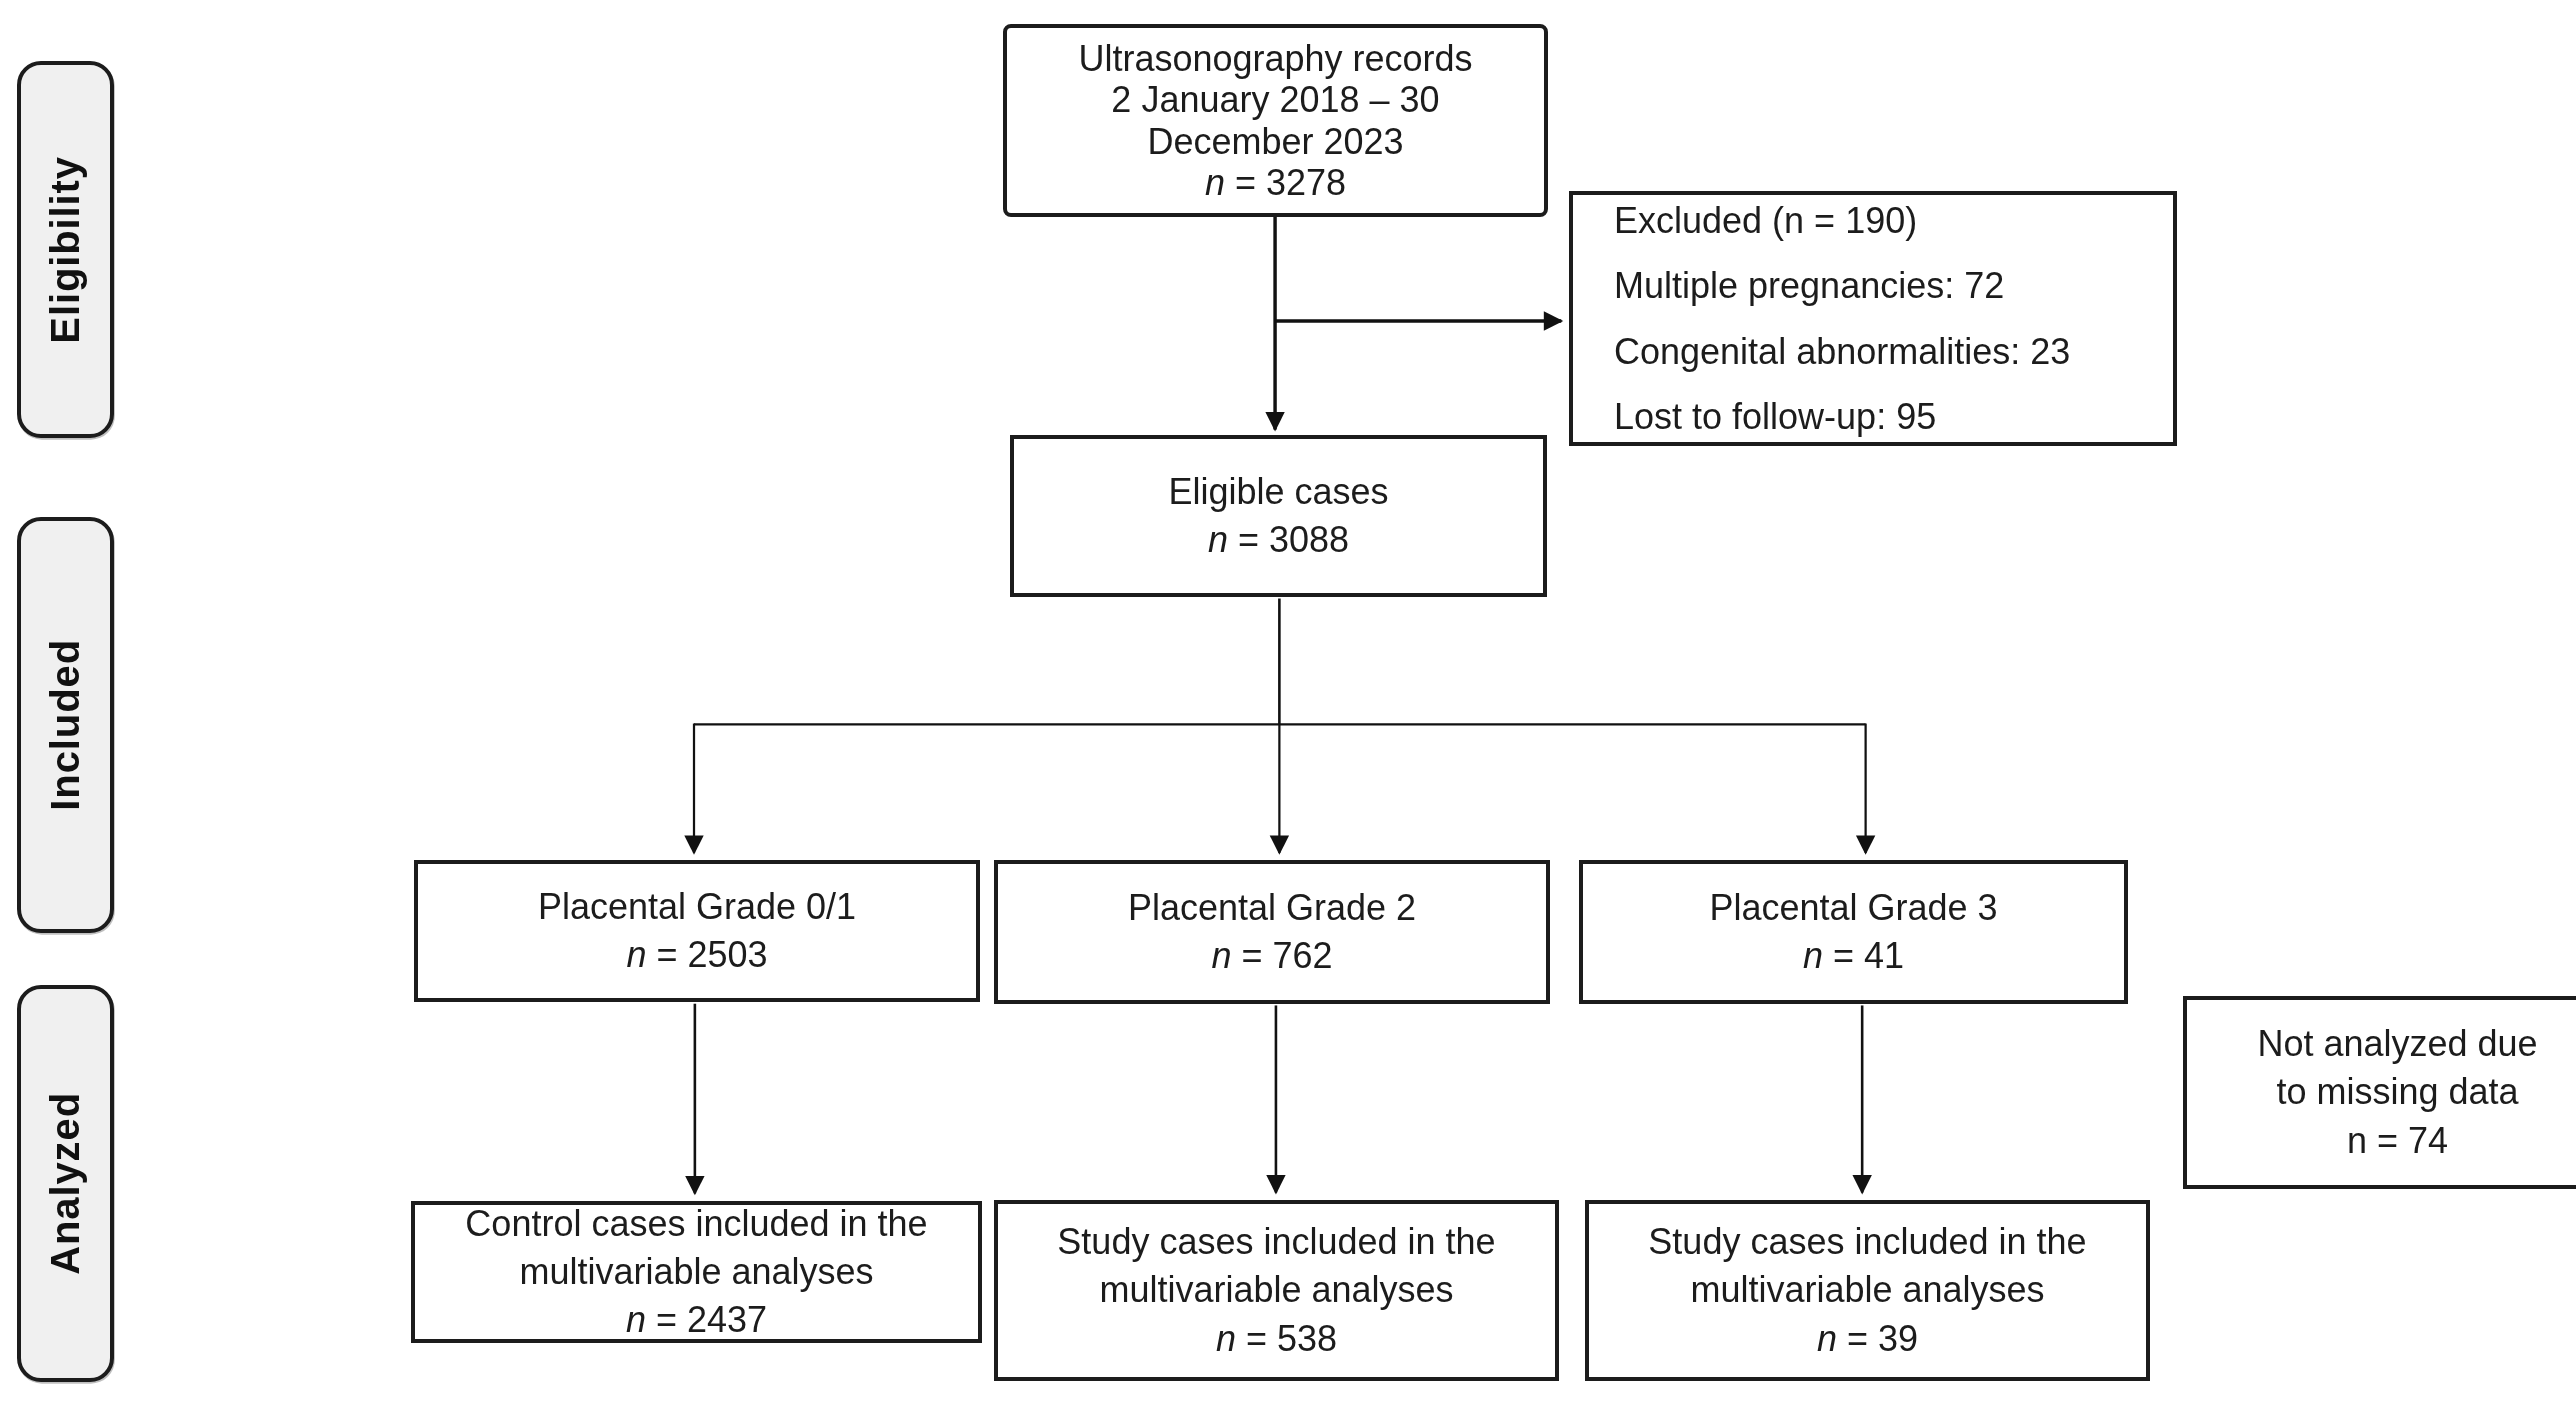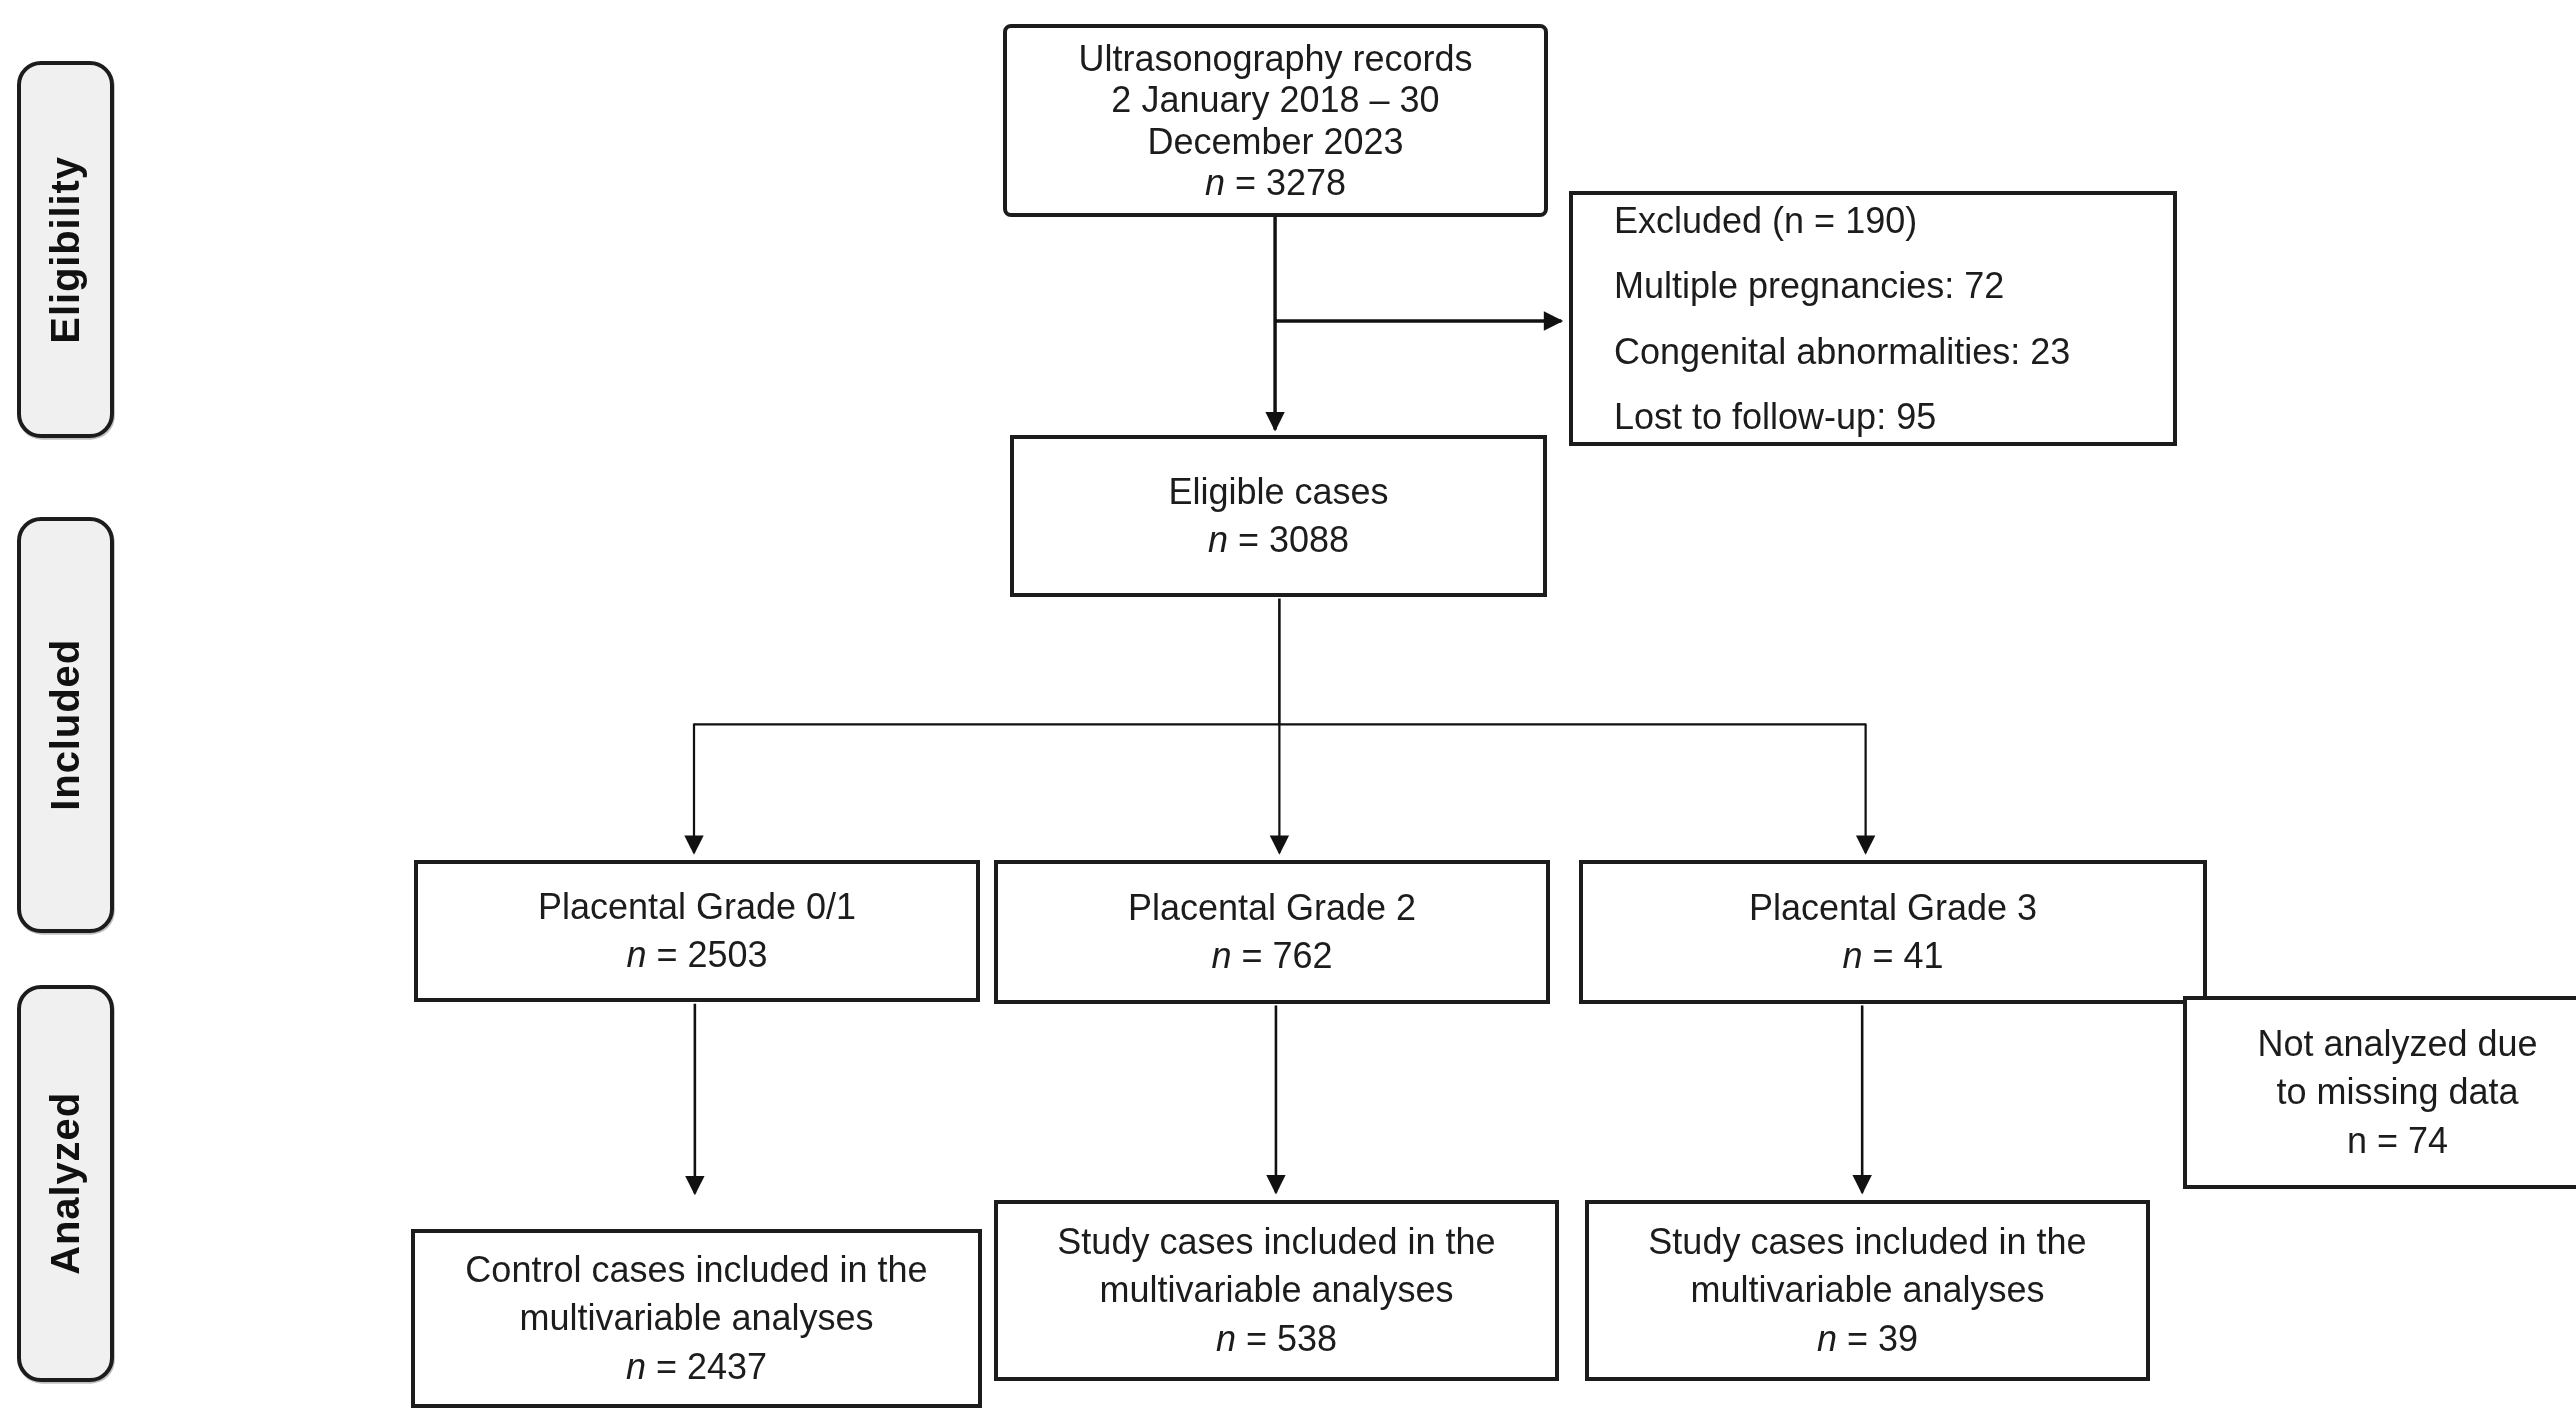--- a/index.html
+++ b/index.html
@@ -133,32 +133,32 @@
   <div class="fbox" style="left:414px; top:860px; width:566px; height:142px;">
     <div class="ln">Placental Grade 0/1</div>
     <div class="ln"><span class="nvar">n</span><span> = 2503</span></div>
   </div>
 
   <div class="fbox" style="left:994px; top:860px; width:556px; height:144px;">
     <div class="ln">Placental Grade 2</div>
     <div class="ln"><span class="nvar">n</span><span> = 762</span></div>
   </div>
 
-  <div class="fbox" style="left:1579px; top:860px; width:628px; height:144px;">
+  <div class="fbox" style="left:1579px; top:860px; width:549px; height:144px;">
     <div class="ln">Placental Grade 3</div>
     <div class="ln"><span class="nvar">n</span><span> = 41</span></div>
   </div>
 
   <div class="fbox" style="left:2183px; top:996px; width:429px; height:193px;">
     <div class="ln">Not analyzed due</div>
     <div class="ln">to missing data</div>
     <div class="ln">n = 74</div>
   </div>
 
-  <div class="fbox" style="left:411px; top:1201px; width:571px; height:179px;margin-top:28px;">
+  <div class="fbox" style="left:411px; top:1201px; width:571px; height:142px;">
     <div class="ln">Control cases included in the</div>
     <div class="ln">multivariable analyses</div>
     <div class="ln"><span class="nvar">n</span><span> = 2437</span></div>
   </div>
 
   <div class="fbox" style="left:994px; top:1200px; width:565px; height:181px;">
     <div class="ln">Study cases included in the</div>
     <div class="ln">multivariable analyses</div>
     <div class="ln"><span class="nvar">n</span><span> = 538</span></div>
   </div>

